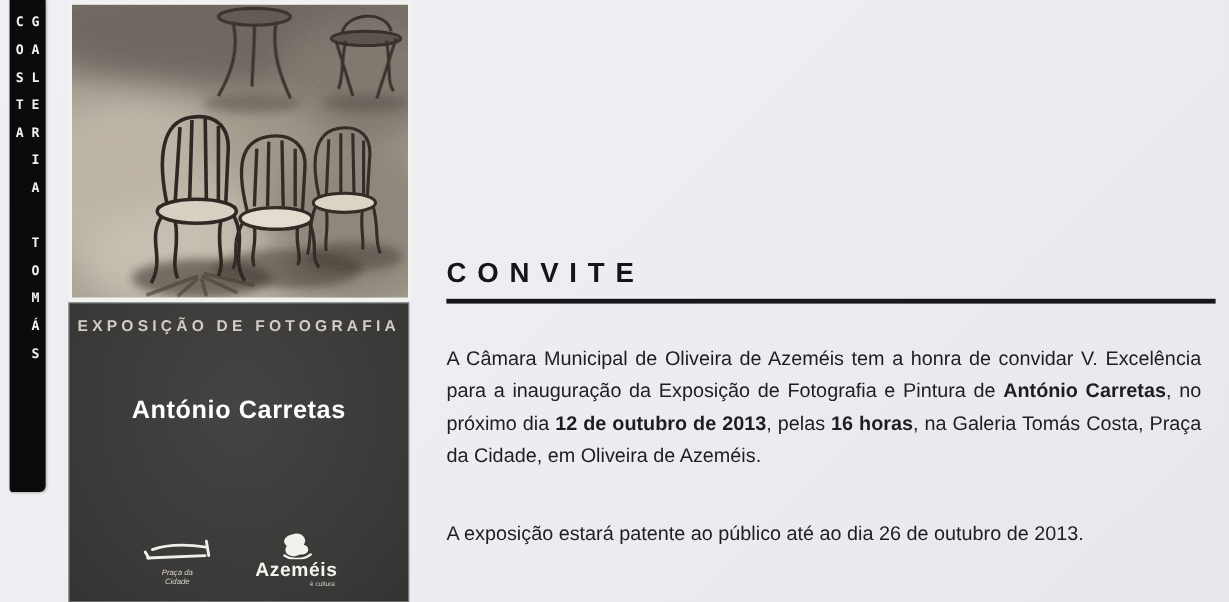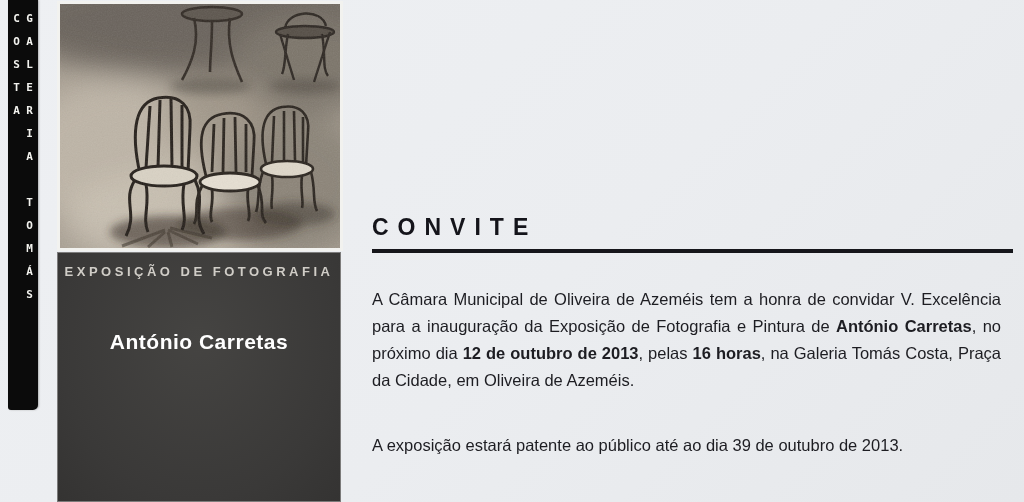--- a/index.html
+++ b/index.html
@@ -161,22 +161,44 @@
 
       <rect width="280" height="244" filter="url(#noise)" opacity="0.13"></rect>
     </svg>
   </div>
 
   <div class="panel">
     <div class="panel-title">
       <div>EXPOSIÇÃO DE FOTOGRAFIA</div>
     </div>
     <div class="artist">António Carretas</div>
+    <div class="logos">
+      <div class="logo">
+        <svg width="62" height="24" viewBox="0 0 62 24">
+          <g stroke="#f0efeb" stroke-width="2.4" fill="none" stroke-linecap="round">
+            <path d="M6,17 L54,15"></path>
+            <path d="M10,10 C24,5 42,6 55,8"></path>
+            <path d="M55,3 L57,15"></path>
+            <path d="M4,12 L7,17"></path>
+          </g>
+        </svg>
+        <div class="logo-text">Praça da
+Cidade</div>
+      </div>
+      <div class="logo">
+        <svg width="30" height="22" viewBox="0 0 30 22">
+          <path d="M13,1 C19,-1 25,5 21,10 C27,11 26,19 18,18 C10,22 3,17 7,11 C2,7 6,2 13,1 Z" fill="#f2f1ed"></path>
+          <path d="M5,19 C11,23 21,23 27,18" stroke="#f2f1ed" stroke-width="2" fill="none" stroke-linecap="round"></path>
+        </svg>
+        <div class="az-name">Azeméis</div>
+        <div class="az-sub">é cultura</div>
+      </div>
+    </div>
   </div>
 
   <div class="content">
     <h1 class="title">CONVITE</h1>
     <div class="rule"></div>
     <p class="body"><span>A Câmara Municipal de Oliveira de Azeméis tem a honra de convidar V. Excelência para a inauguração da Exposição de Fotografia e Pintura de </span><span class="b">António Carretas</span><span>, no próximo dia </span><span class="b">12 de outubro de 2013</span><span>, pelas </span><span class="b">16 horas</span><span>, na Galeria Tomás Costa, Praça da Cidade, em Oliveira de Azeméis.</span></p>
-    <p class="body p2">A exposição estará patente ao público até ao dia 39 de outubro de 2013.</p>
+    <p class="body p2">A exposição estará patente ao público até ao dia 26 de outubro de 2013.</p>
   </div>
 
 </div>
 
 </body></html>

